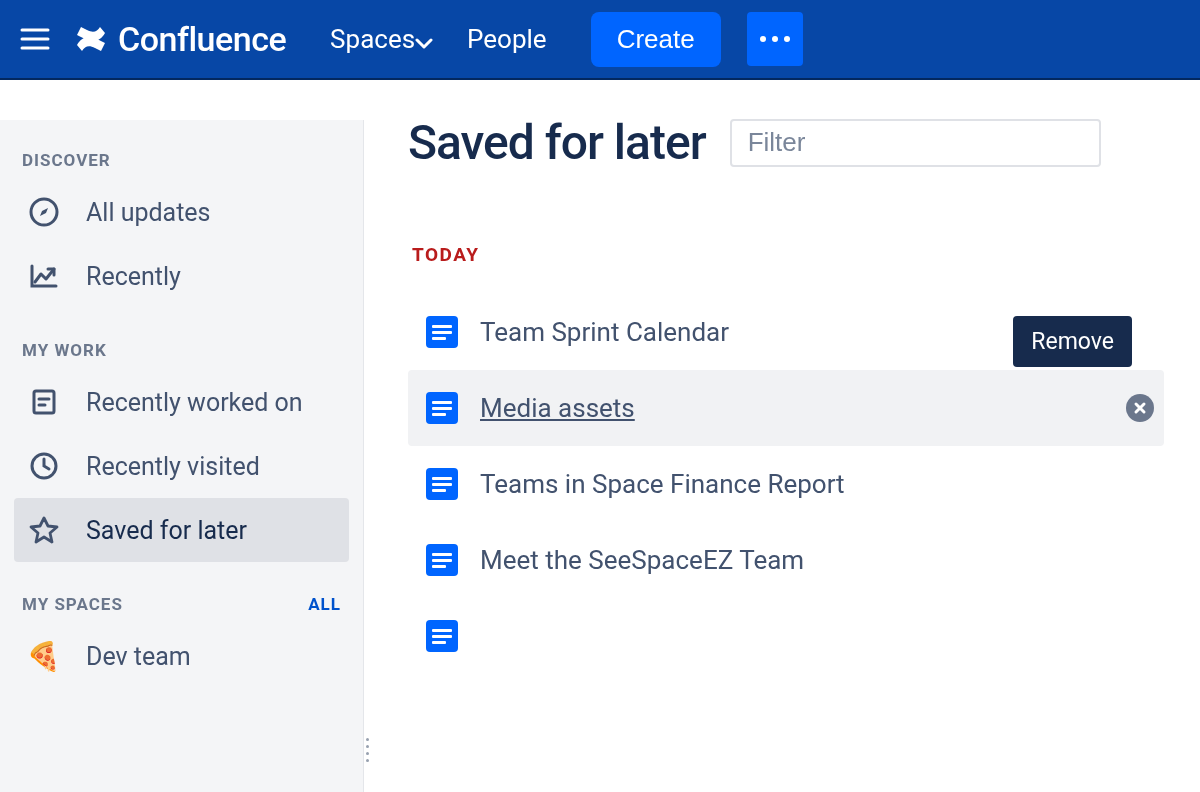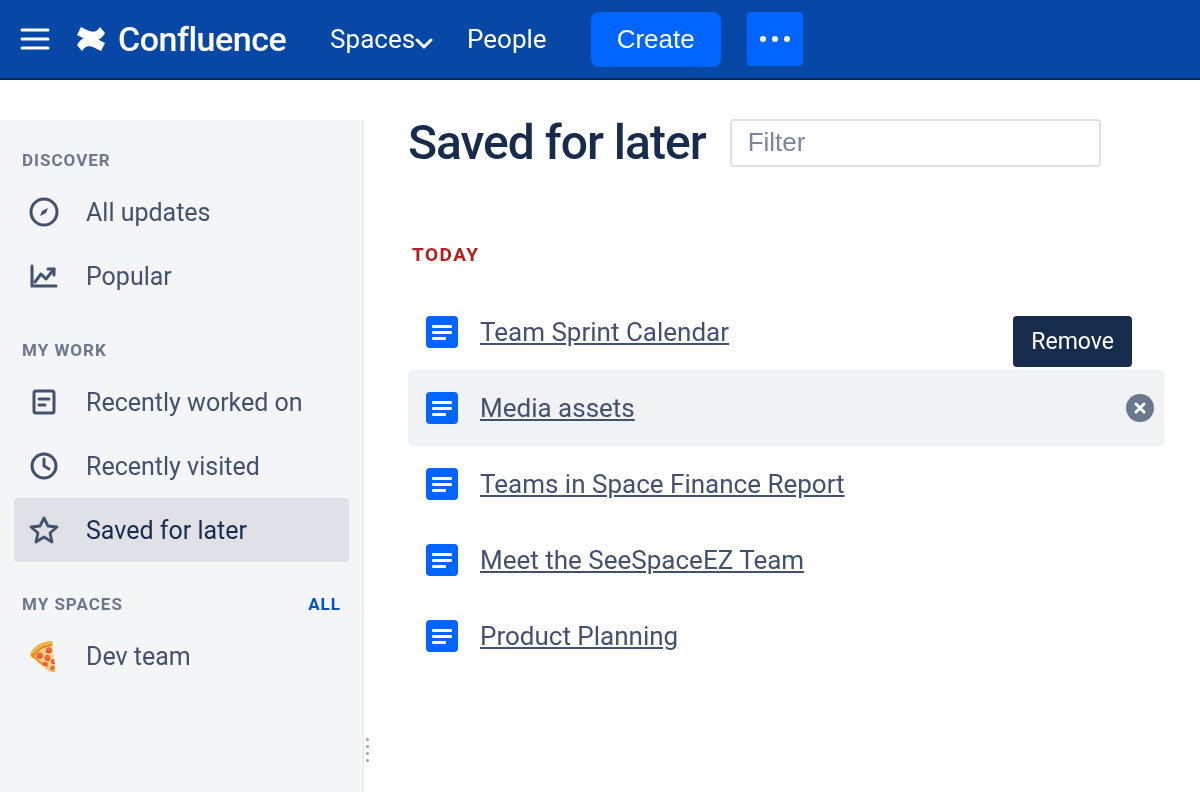--- a/index.html
+++ b/index.html
@@ -89,21 +89,21 @@
     position:absolute; right:10px; top:50%; transform:translateY(-50%);
     width:28px; height:28px; border-radius:50%; background:#6B778C;
     display:flex; align-items:center; justify-content:center; cursor:pointer; border:none;
   }
   .remove-btn svg { display:block; }
   .tooltip {
     position:absolute; right:32px; top:-54px;
     background:#172B4D; color:#fff; font-size:23px; padding:12px 18px;
     border-radius:4px; white-space:nowrap;
   }
-  .item-title { color:#42526E;text-decoration:underline; }
+  .item-title { color:#42526E; }
 </style>
 </head>
 <body>
 
 <div class="topnav">
   <div class="hamburger">
     <svg width="30" height="24" viewBox="0 0 30 24">
         <g stroke="#fff" stroke-width="3" stroke-linecap="round">
           <line x1="2" y1="3" x2="28" y2="3"></line>
           <line x1="2" y1="12" x2="28" y2="12"></line>
@@ -165,21 +165,21 @@
       </div>
 
       <div class="side-item">
         <span class="side-icon">
           <svg width="32" height="32" viewBox="0 0 32 32">
               <path d="M4 6 V26 H28" stroke="#42526E" stroke-width="3" fill="none" stroke-linecap="round"></path>
               <path d="M7 22 L13 14 L18 19 L26 9" stroke="#42526E" stroke-width="3" fill="none" stroke-linecap="round" stroke-linejoin="round"></path>
               <path d="M20 9 H26 V15" stroke="#42526E" stroke-width="3" fill="none" stroke-linecap="round" stroke-linejoin="round"></path>
             </svg>
         </span>
-        <span>Popular</span>
+        <span>Recently</span>
       </div>
     </div>
 
     <div class="side-section">
       <div class="side-heading">MY WORK</div>
 
       <div class="side-item">
         <span class="side-icon">
           <svg width="30" height="30" viewBox="0 0 30 30">
               <rect x="5" y="4" width="20" height="22" rx="2" stroke="#42526E" stroke-width="3" fill="none"></rect>
@@ -281,16 +281,15 @@
         </span>
       <span class="item-title">Meet the SeeSpaceEZ Team</span>
     </div>
 
     <div class="item-row">
       <span class="page-icon">
           <span></span>
           <span></span>
           <span></span>
         </span>
-      <span class="item-title">Product Planning</span>
     </div>
   </main>
 </div>
 
 </body></html>

